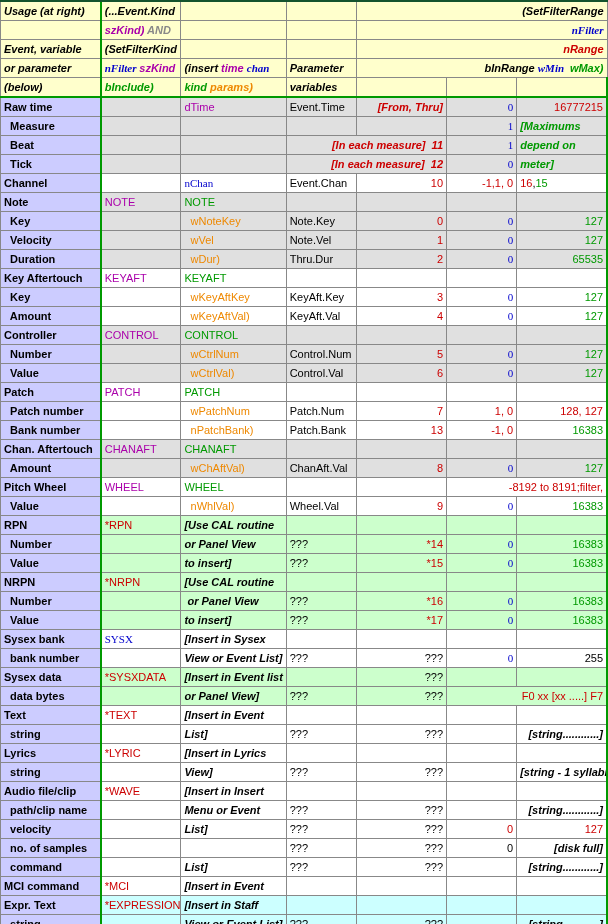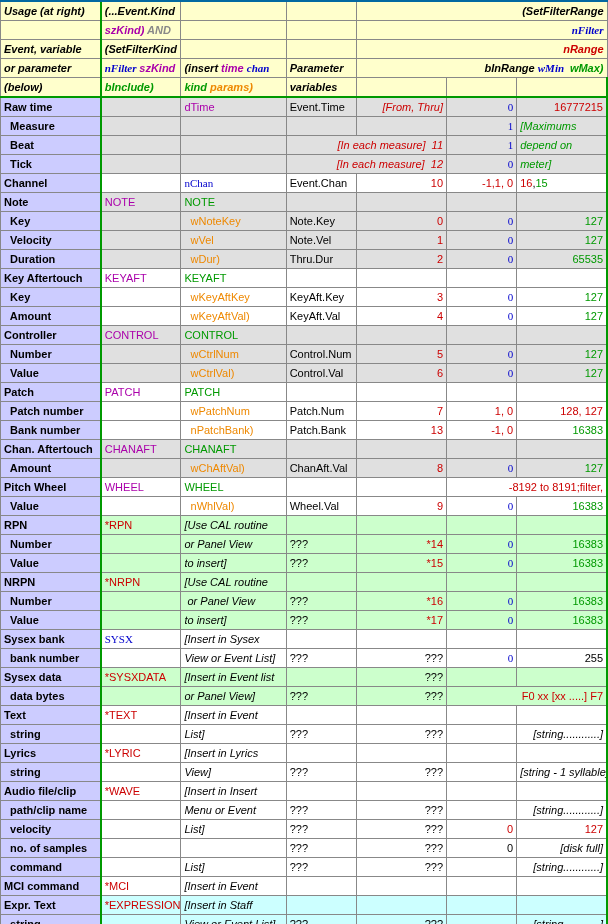--- a/index.html
+++ b/index.html
@@ -2,30 +2,30 @@
 <html><head>
 <meta charset="utf-8">
 <style>
   body { margin:0; padding:0; font-family: Arial, Helvetica, sans-serif; font-size:11px; background:#fff; }
   table { border-collapse: collapse; width:608px; table-layout: fixed; }
   td { border:1px solid #888; padding:1px 3px; height:16px; vertical-align: middle; white-space: nowrap; overflow:hidden;}
   .hdr { background:#ffffcc; font-weight:bold; font-style:italic;}
   .lbl { background:#ccccff; font-weight:bold;}
   .grn-border-l { border-left:2px solid #090;}
   .grn-border-r { border-right:2px solid #090;}
-  .grn-border-t { border-top:2px solid #0369a1;}
+  .grn-border-t { border-top:2px solid #14532d;}
   .grn-border-b { border-bottom:2px solid #090;}
   .tr { text-align:right;}
   .red { color:#c00;text-align:right;}
   .blue { color:#00c;font-family:Liberation Serif, serif;}
   .green { color:#090;}
   .purple { color:#a0a;}
   .orange { color:#e80;}
   .grey { color:#888;}
-  .ital { font-style:italic;}
+  .ital { font-style:italic;font-weight:bold;}
   .bg-grey { background:#e0e0e0;}
   .bg-ltgrn { background:#ccffcc;}
   .bg-cyan { background:#ccffff;margin-left:36px;}
   span { white-space: pre;}
 </style>
 </head>
 <body>
 
 <table>
 <colgroup>

